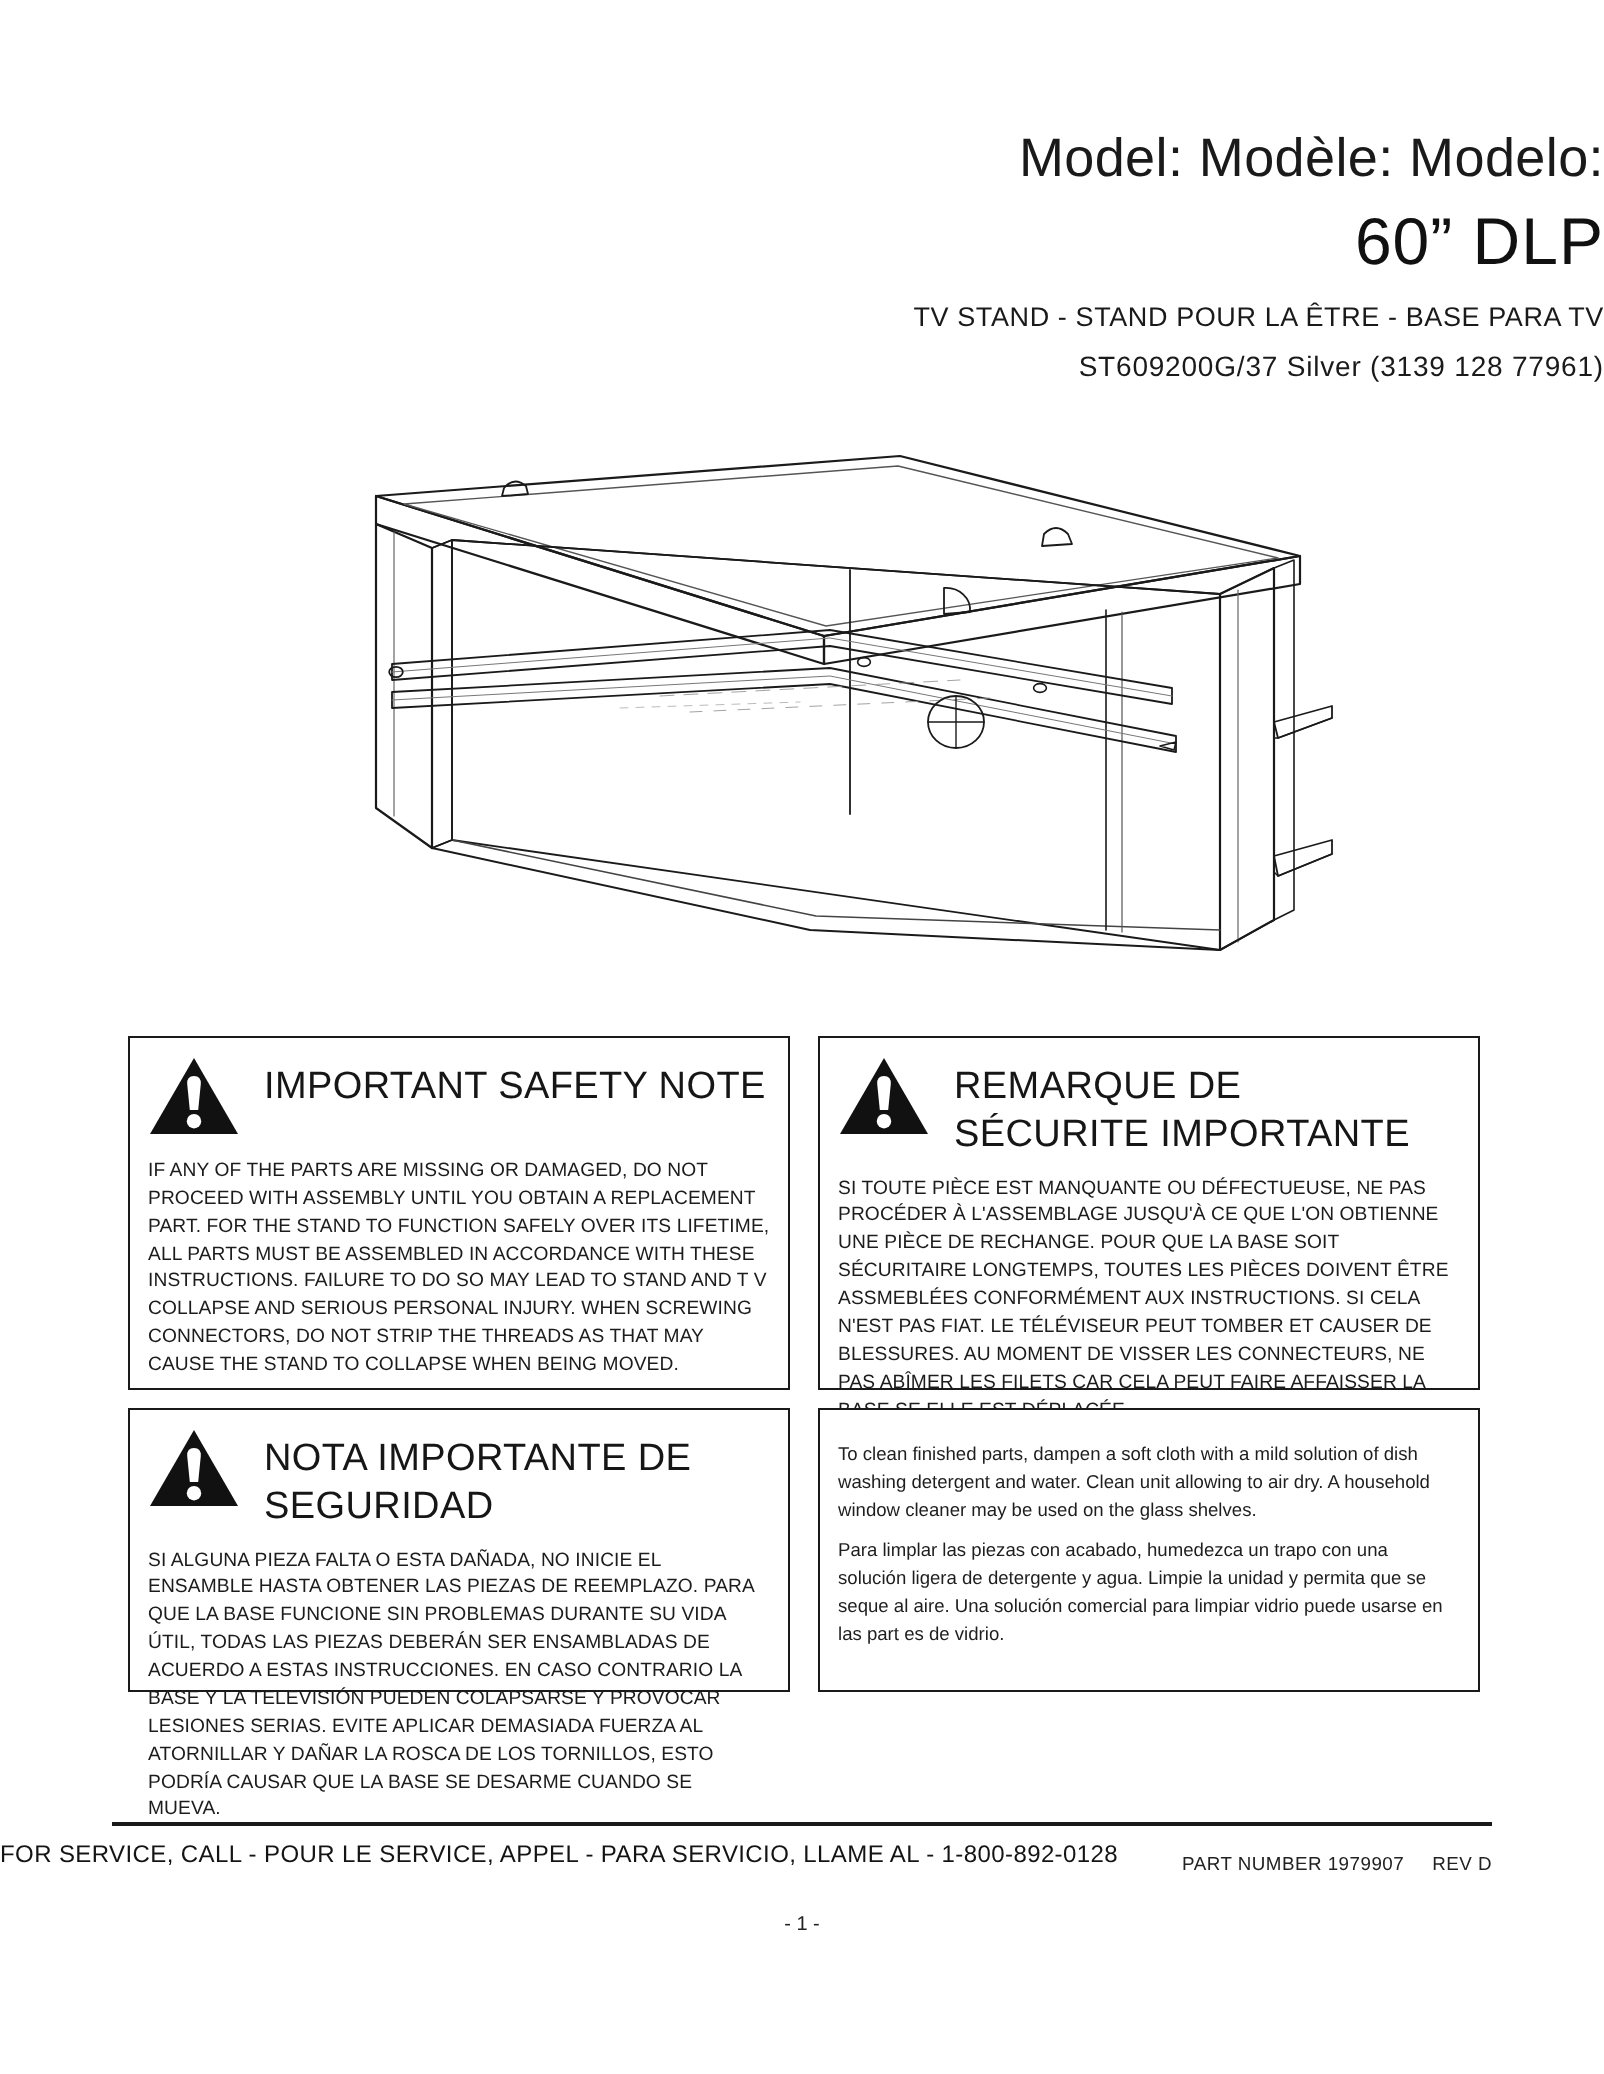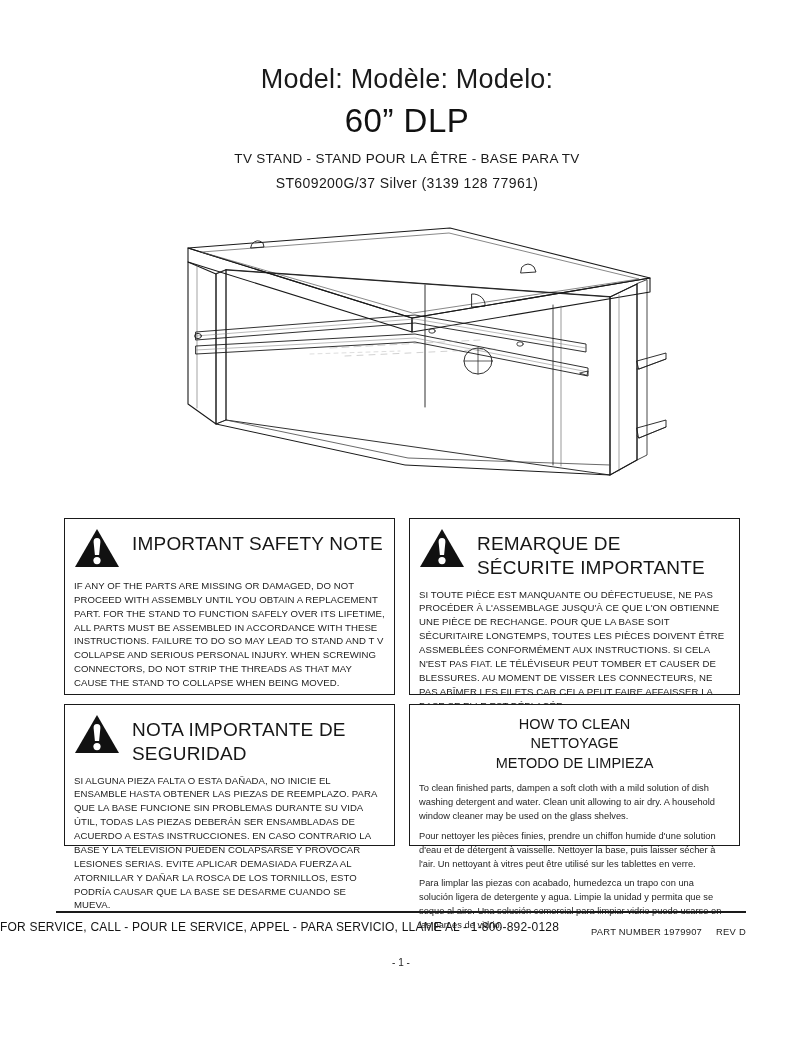--- a/index.html
+++ b/index.html
@@ -20,21 +20,21 @@
     width: 802px;
     height: 1037px;
     background: #fff;
   }
 
   
   .header {
     position: absolute;
     left: 12px; right: 0;
     top: 64px;
-    text-align: center;
+    text-align: right;
   }
   .model-line {
     font-size: 27px;
     letter-spacing: 0.2px;
     color: #1a1a1a;
     font-weight: 400;
     line-height: 1.12;
   }
   .model-size {
     font-size: 33px;
@@ -301,28 +301,22 @@
             </svg>
           </span>
           <div class="box-title narrow">NOTA IMPORTANTE DE SEGURIDAD</div>
         </div>
         <div class="box-body">
           <p>SI ALGUNA PIEZA FALTA O ESTA DAÑADA, NO INICIE EL ENSAMBLE HASTA OBTENER LAS PIEZAS DE REEMPLAZO. PARA QUE LA BASE FUNCIONE SIN PROBLEMAS DURANTE SU VIDA ÚTIL, TODAS LAS PIEZAS DEBERÁN SER ENSAMBLADAS DE ACUERDO A ESTAS INSTRUCCIONES. EN CASO CONTRARIO LA BASE Y LA TELEVISIÓN PUEDEN COLAPSARSE Y PROVOCAR LESIONES SERIAS. EVITE APLICAR DEMASIADA FUERZA AL ATORNILLAR Y DAÑAR LA ROSCA DE LOS TORNILLOS, ESTO PODRÍA CAUSAR QUE LA BASE SE DESARME CUANDO SE MUEVA.</p>
         </div>
       </div>
 
       <div class="notice-box box-bottom">
-        <div class="clean-title">
-          <div>HOW TO CLEAN</div>
-          <div>NETTOYAGE</div>
-          <div>METODO DE LIMPIEZA</div>
-        </div>
         <div class="clean-body">
           <p>To clean finished parts, dampen a soft cloth with a mild solution of dish washing detergent and water. Clean unit allowing to air dry. A household window cleaner may be used on the glass shelves.</p>
-          <p>Pour nettoyer les pièces finies, prendre un chiffon humide d'une solution d'eau et de détergent à vaisselle. Nettoyer la base, puis laisser sécher à l'air. Un nettoyant à vitres peut être utilisé sur les tablettes en verre.</p>
           <p>Para limplar las piezas con acabado, humedezca un trapo con una solución ligera de detergente y agua. Limpie la unidad y permita que se seque al aire. Una solución comercial para limpiar vidrio puede usarse en las part es de vidrio.</p>
         </div>
       </div>
 
     </div>
   </div>
 
   <div class="rule"></div>
   <div class="service-line">FOR SERVICE, CALL  -  POUR LE SERVICE, APPEL  -  PARA SERVICIO, LLAME AL  -  1-800-892-0128</div>
   <div class="page-num">- 1 -</div>

